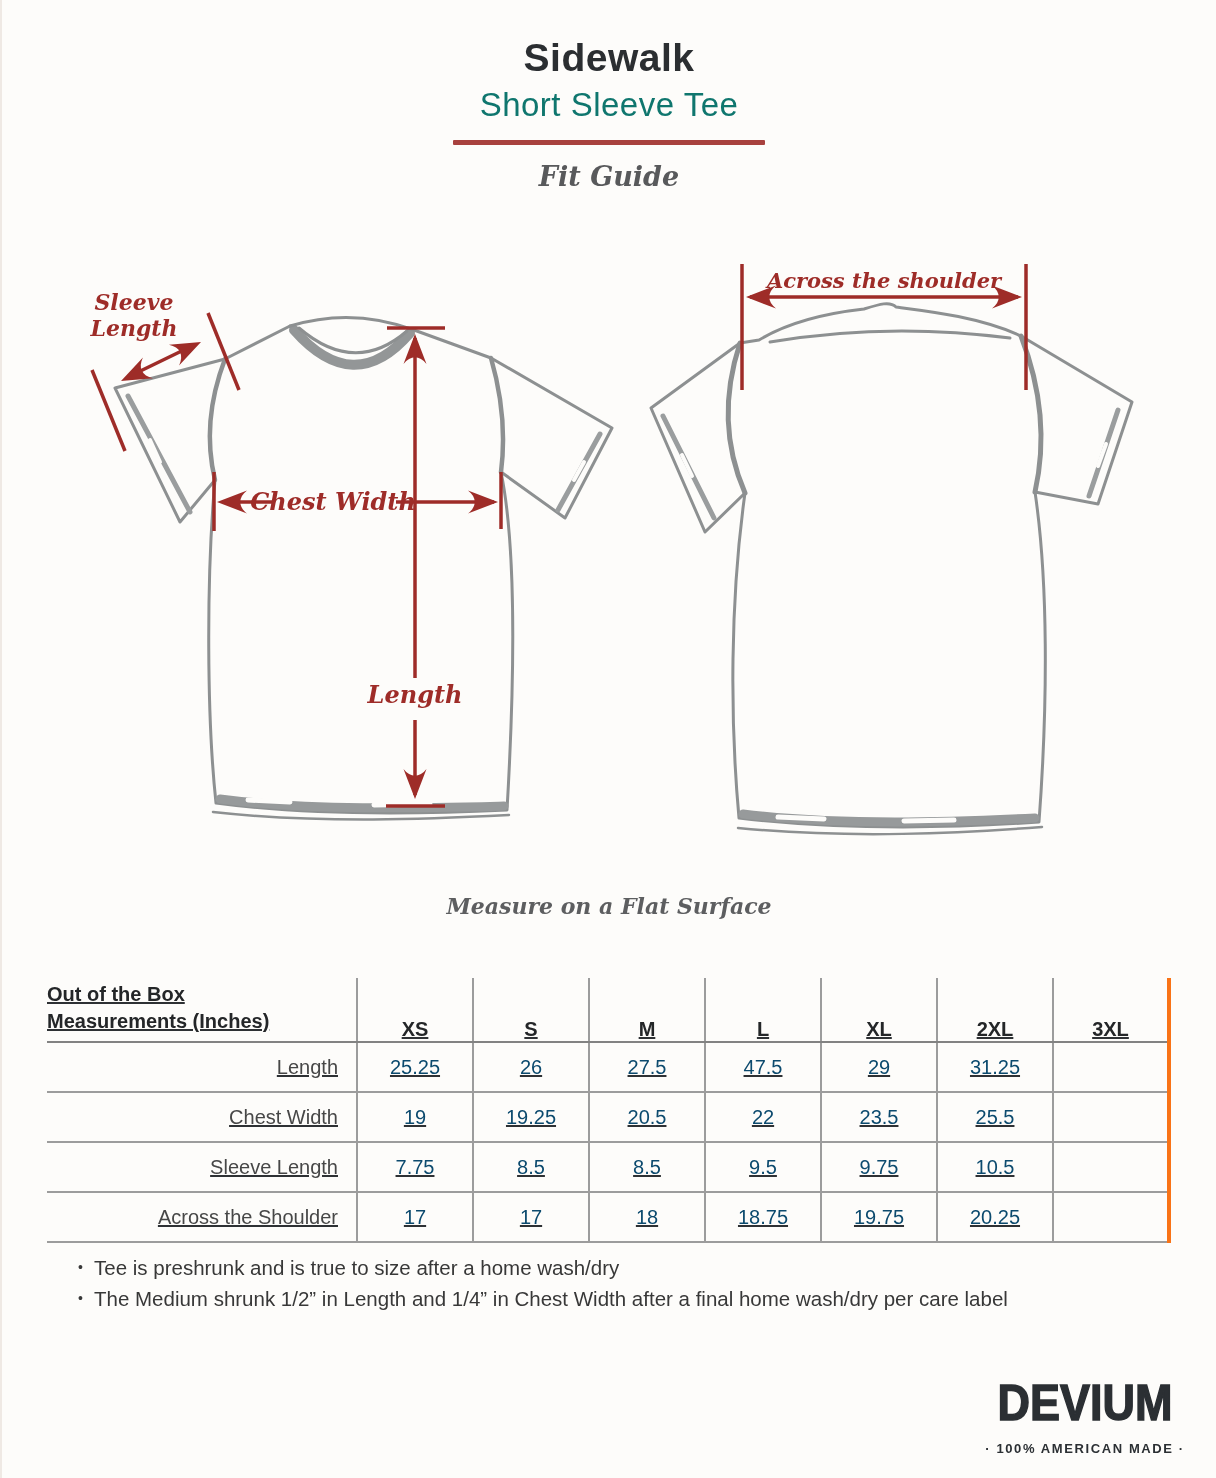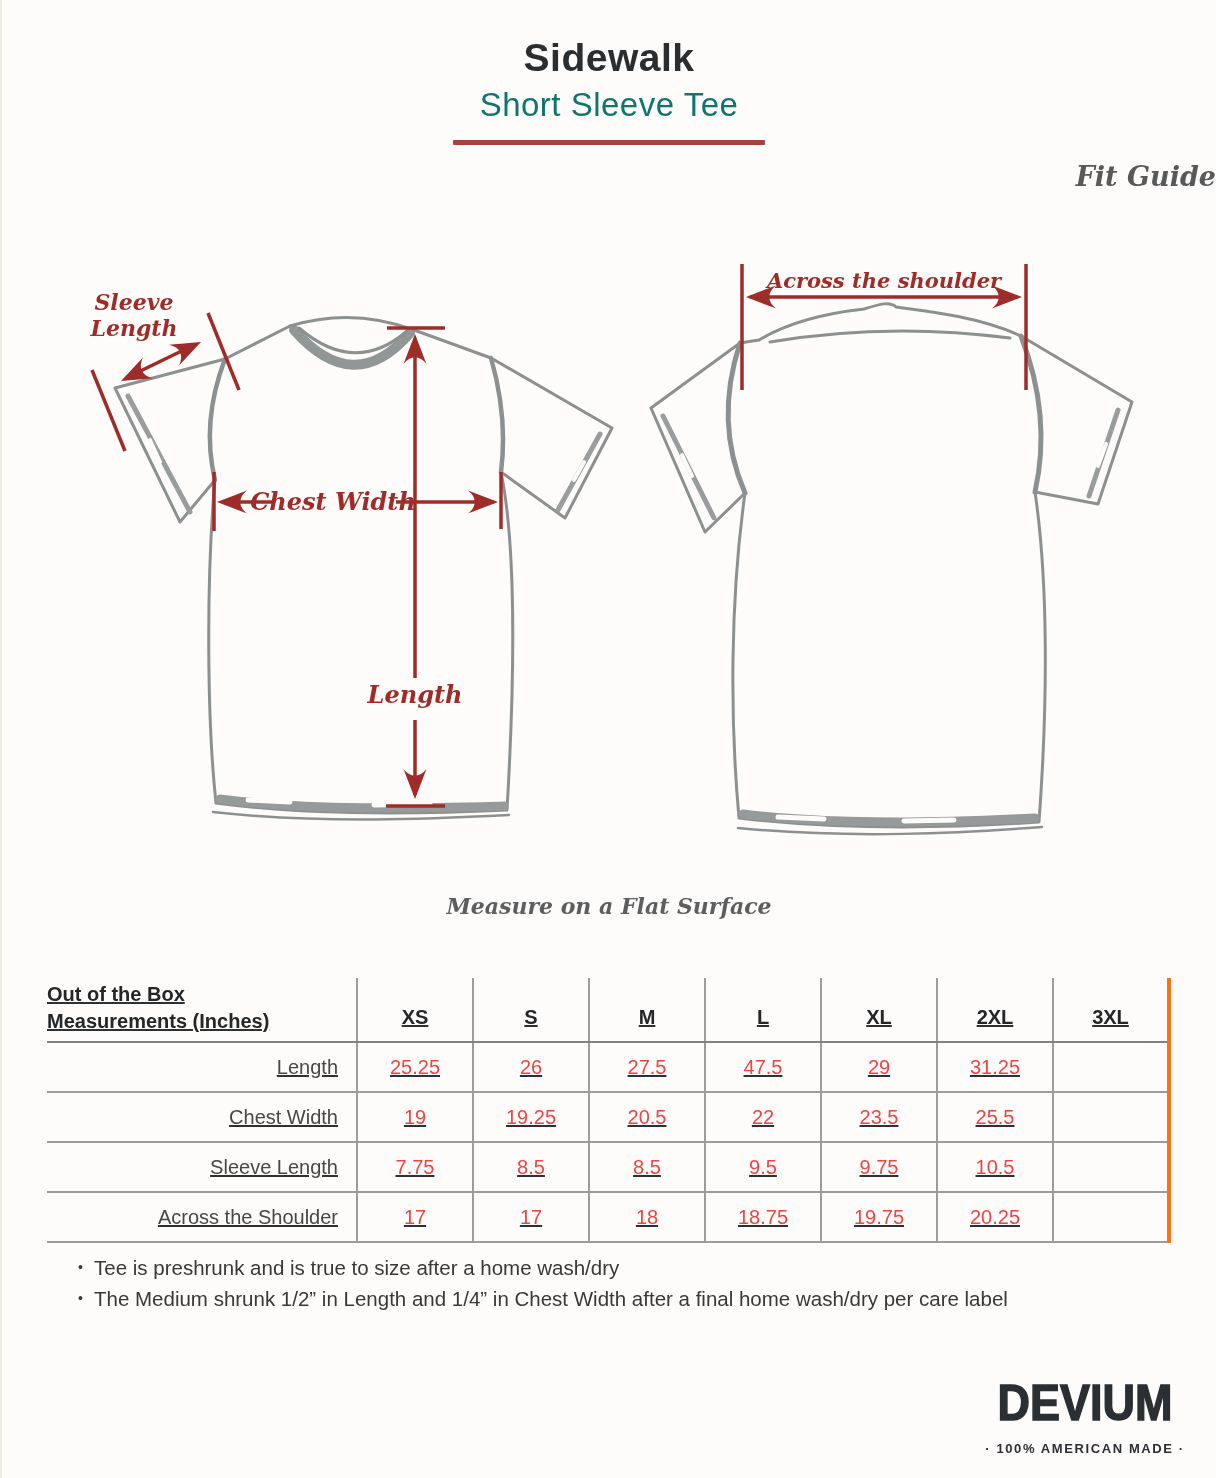--- a/index.html
+++ b/index.html
@@ -9,32 +9,32 @@
     background:#fdfcfa; overflow:hidden;
     font-family:"Liberation Sans", sans-serif; color:#2e3134;
     border-left:2px solid #efe9e4;
   }
   .hdr { position:absolute; top:36px; left:0; width:100%; text-align:center; }
   .title { font-size:39px; font-weight:700; letter-spacing:.5px; color:#2b2e31; }
   .subtitle { font-size:33px; font-weight:400; letter-spacing:.5px; color:#0f766e; margin-top:6px; }
   .divider { width:312px; height:5px; background:#a8413e; margin:16px auto 0; border-radius:1px; }
   .fit-guide {
     margin-top:16px; font-family:"DejaVu Serif", serif; font-style:italic; font-weight:700;
-    font-size:27px; color:#58595b;text-align:right;
+    font-size:27px; color:#58595b;
   }
   .diagram { position:absolute; top:250px; left:0; }
   .anno-label { font-family:"DejaVu Serif", serif; font-style:italic; font-weight:700; fill:#9e2c28; }
   .caption {
     position:absolute; top:893px; left:0; width:100%; text-align:center;
     font-family:"DejaVu Serif", serif; font-style:italic; font-weight:700;
     font-size:22px; color:#5d5e60;
   }
   .size-table { position:absolute; top:978px; left:45px; width:1122px; border-collapse:collapse; table-layout:fixed;text-decoration:underline; }
-  .size-table th, .size-table td { font-size:20px; height:50px; text-align:center; vertical-align:middle; color:#ef4444; }
-  .size-table thead th { font-weight:700; color:#242628; height:64px; vertical-align:bottom; padding-bottom:12px; border-bottom:2px solid #828282;text-align:center; }
+  .size-table th, .size-table td { font-size:20px; height:50px; text-align:center; vertical-align:middle; color:#0c4a6e; }
+  .size-table thead th { font-weight:700; color:#242628; height:64px; vertical-align:bottom; border-bottom:2px solid #828282;text-align:center; }
   .size-table thead th.tbl-title { text-align:left; vertical-align:middle; padding-bottom:4px; line-height:1.35; }
   .size-table th + th, .size-table td + td { border-left:2px solid #9c9c9c; }
   .size-table th:last-child, .size-table td:last-child { border-right:4px solid #f97316; }
   .size-table tbody td { border-bottom:2px solid #9c9c9c; }
   .size-table td.row-label { text-align:right; padding-right:18px; color:#474747; }
   .notes { position:absolute; top:1252px; left:76px; width:1110px; list-style:none; }
   .notes li { font-size:20.5px; color:#383838; line-height:31px; padding-left:16px; position:relative; }
   .notes li::before { content:"•"; position:absolute; left:0; top:0; font-size:14px; line-height:31px; color:#383838; }
   .logo { position:absolute; top:1374px; left:968px; width:230px; text-align:center; }
   .brand {

